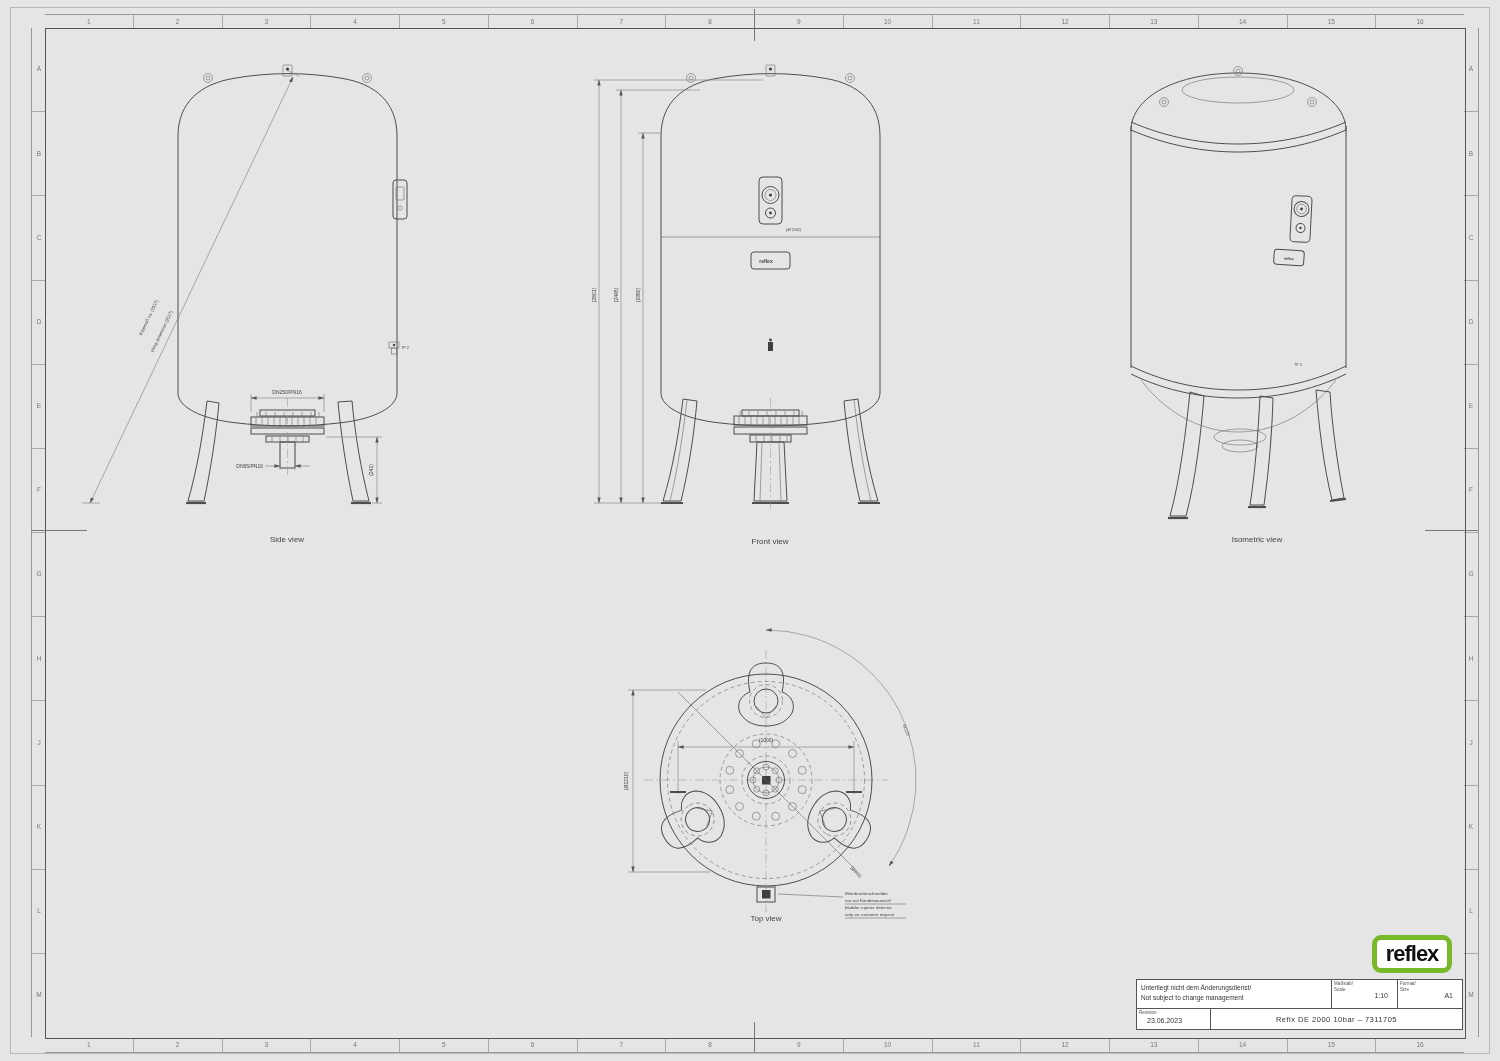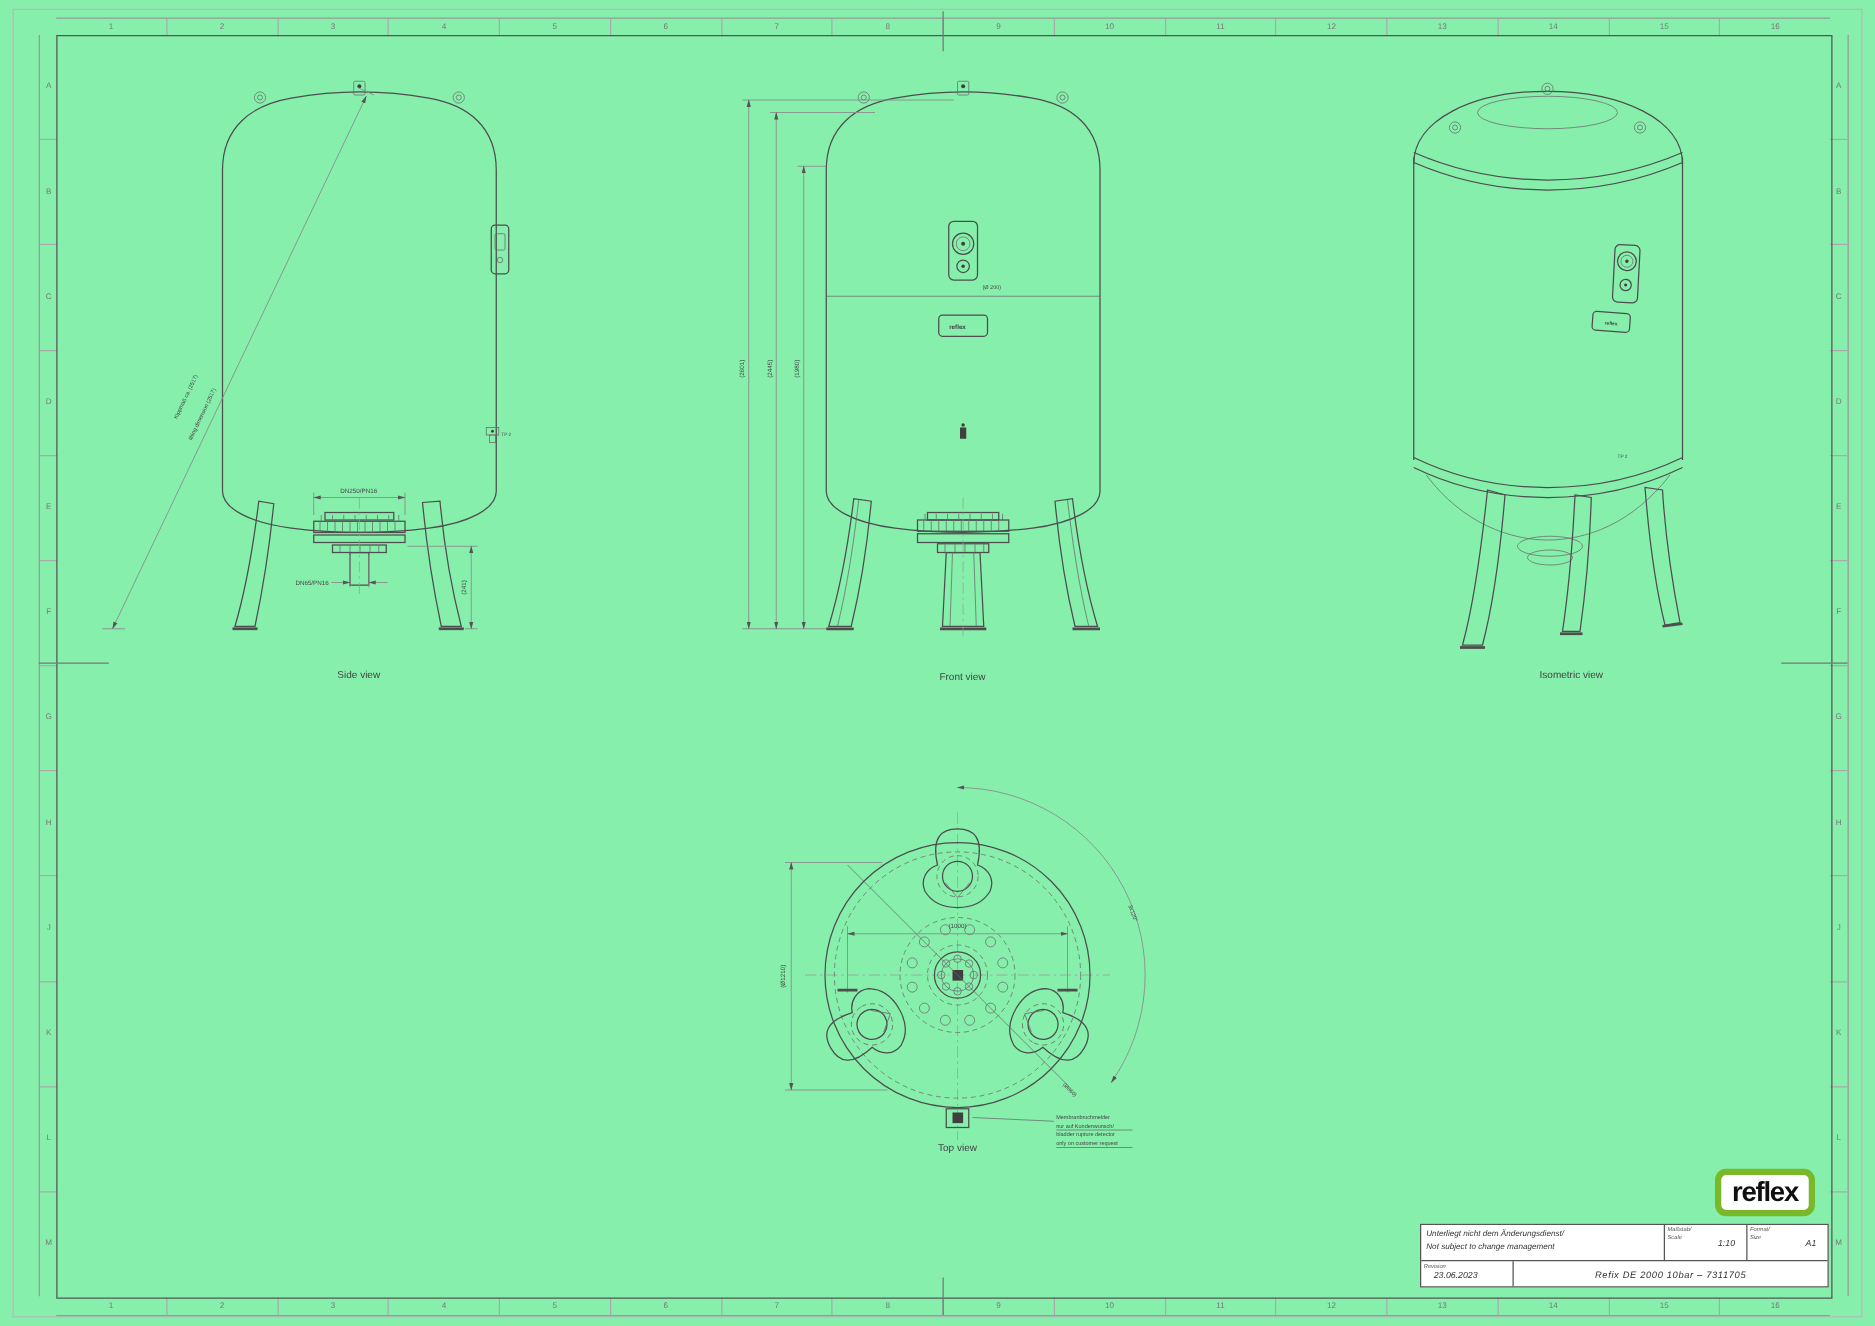--- a/index.html
+++ b/index.html
@@ -1,16 +1,16 @@
 <!DOCTYPE html>
 <html><head>
 <meta charset="utf-8">
 <style>
   html,body{margin:0;padding:0;background:#fff;}
-  .sheet{position:relative;width:1500px;height:1061px;background:#86efac;overflow:hidden;
+  .sheet{position:relative;width:1500px;height:1061px;background:#e5e5e5;overflow:hidden;
          font-family:"Liberation Sans",sans-serif;color:#333;}
   .outer-border{position:absolute;left:10px;top:7px;width:1478px;height:1045px;
                 border:1px solid #b9b9b9;}
   .frame{position:absolute;left:45px;top:28px;width:1419px;height:1009px;
          border:1.5px solid #555;}
   .ruler{position:absolute;display:flex;}
   .ruler-h{flex-direction:row;}
   .ruler-v{flex-direction:column;}
   .ruler-top{left:45px;top:14px;width:1419px;height:14px;border-top:1px solid #999;}
   .ruler-bottom{left:45px;top:1038px;width:1419px;height:14px;border-bottom:1px solid #999;}
@@ -32,21 +32,21 @@
   svg text{fill:#444;stroke:none;font-family:"Liberation Sans",sans-serif;}
   .t-cap{font-size:8px;}
   .t-dim{font-size:5px;}
   .t-note{font-size:4.4px;}
   .t-tiny{font-size:3.8px;}
   
   .tblock{position:absolute;left:1136px;top:979px;width:327px;height:51px;
           border:1px solid #555;background:#fff;box-sizing:border-box;}
   .tb-row1{display:flex;height:28px;box-sizing:border-box;}
   .tb-row2{display:flex;height:21px;border-top:1px solid #555;box-sizing:border-box;}
-  .tb-cell{box-sizing:border-box;position:relative;font-style:italic;}
+  .tb-cell{box-sizing:border-box;position:relative;}
   .tb-note{width:195px;border-right:1px solid #555;padding:3px 4px;font-size:6.5px;line-height:1.55;}
   .tb-scale{width:66px;border-right:1px solid #555;}
   .tb-format{flex:1;}
   .tb-mini{position:absolute;left:2px;top:1px;font-size:4.6px;line-height:1.3;color:#555;}
   .tb-val{position:absolute;right:9px;top:12px;font-size:7px;}
   .tb-rev{width:74px;border-right:1px solid #555;position:relative;}
   .tb-rev-val{position:absolute;left:10px;top:8px;font-size:7px;}
   .tb-title{flex:1;display:flex;align-items:center;justify-content:center;
             font-size:7.5px;letter-spacing:.5px;}
   .logo{position:absolute;left:1372px;top:935px;width:80px;height:38px;

